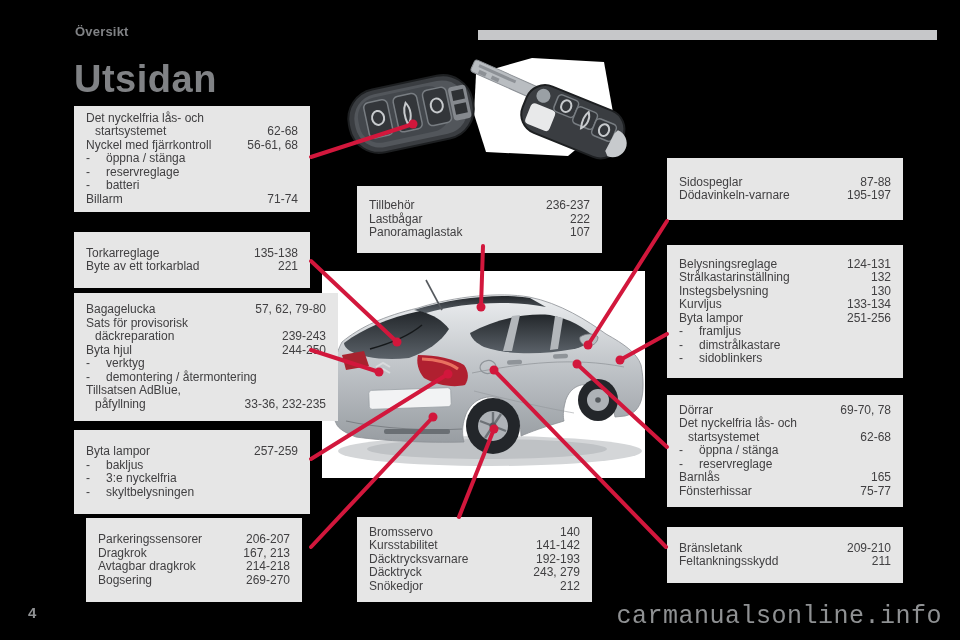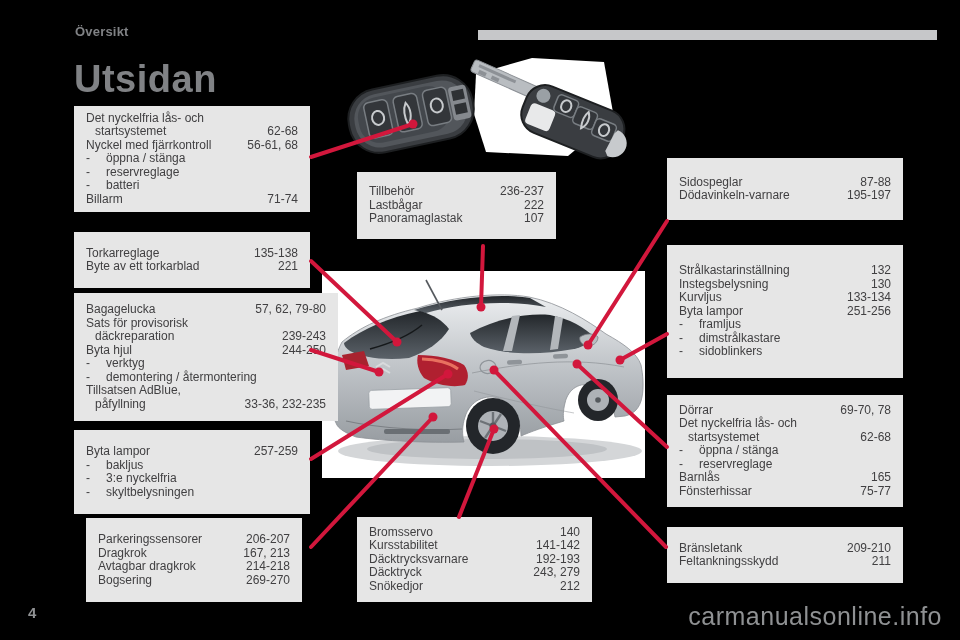--- a/index.html
+++ b/index.html
@@ -47,21 +47,21 @@
   }
   .keys-stage{left:336px;top:56px;width:300px;height:112px;z-index:1;}
   .callout-overlay{left:0;top:0;width:960px;height:640px;z-index:5;pointer-events:none;}
   .callout-overlay line{stroke:var(--callout-red);stroke-width:4;stroke-linecap:round;}
   .callout-overlay circle{fill:var(--callout-red);}
   .page-number{
     left:28px;top:604px;font-size:15px;font-weight:bold;color:var(--watermark-gray);
   }
   .watermark{
     right:18px;top:602px;font-size:25px;font-weight:500;color:var(--watermark-gray);
-    letter-spacing:.5px;z-index:6;
+    letter-spacing:.5px;z-index:6;font-family:Liberation Mono, monospace;
   }
 </style>
 </head>
 <body>
 
 <div class="abs section-label">Översikt</div>
 <div class="abs header-bar"></div>
 <div class="abs page-title">Utsidan</div>
 
 <div class="abs keys-stage">
@@ -289,21 +289,21 @@
     <div class="tl-row">
       <span class="tl-t">Avtagbar dragkrok</span>
       <span class="tl-p">214-218</span>
     </div>
     <div class="tl-row">
       <span class="tl-t">Bogsering</span>
       <span class="tl-p">269-270</span>
     </div>
   </div>
 
-<div class="tocbox" style="left:357px;top:172px;width:199px;height:67px">
+<div class="tocbox" style="left:357px;top:186px;width:245px;height:67px">
     <div class="tl-row">
       <span class="tl-t">Tillbehör</span>
       <span class="tl-p">236-237</span>
     </div>
     <div class="tl-row">
       <span class="tl-t">Lastbågar</span>
       <span class="tl-p">222</span>
     </div>
     <div class="tl-row">
       <span class="tl-t">Panoramaglastak</span>
@@ -337,20 +337,24 @@
     <div class="tl-row">
       <span class="tl-t">Sidospeglar</span>
       <span class="tl-p">87-88</span>
     </div>
     <div class="tl-row">
       <span class="tl-t">Dödavinkeln-varnare</span>
       <span class="tl-p">195-197</span>
     </div>
   </div>
 <div class="tocbox" style="left:667px;top:245px;width:236px;height:133px">
+    <div class="tl-row">
+      <span class="tl-t">Belysningsreglage</span>
+      <span class="tl-p">124-131</span>
+    </div>
     <div class="tl-row">
       <span class="tl-t">Strålkastarinställning</span>
       <span class="tl-p">132</span>
     </div>
     <div class="tl-row">
       <span class="tl-t">Instegsbelysning</span>
       <span class="tl-p">130</span>
     </div>
     <div class="tl-row">
       <span class="tl-t">Kurvljus</span>

